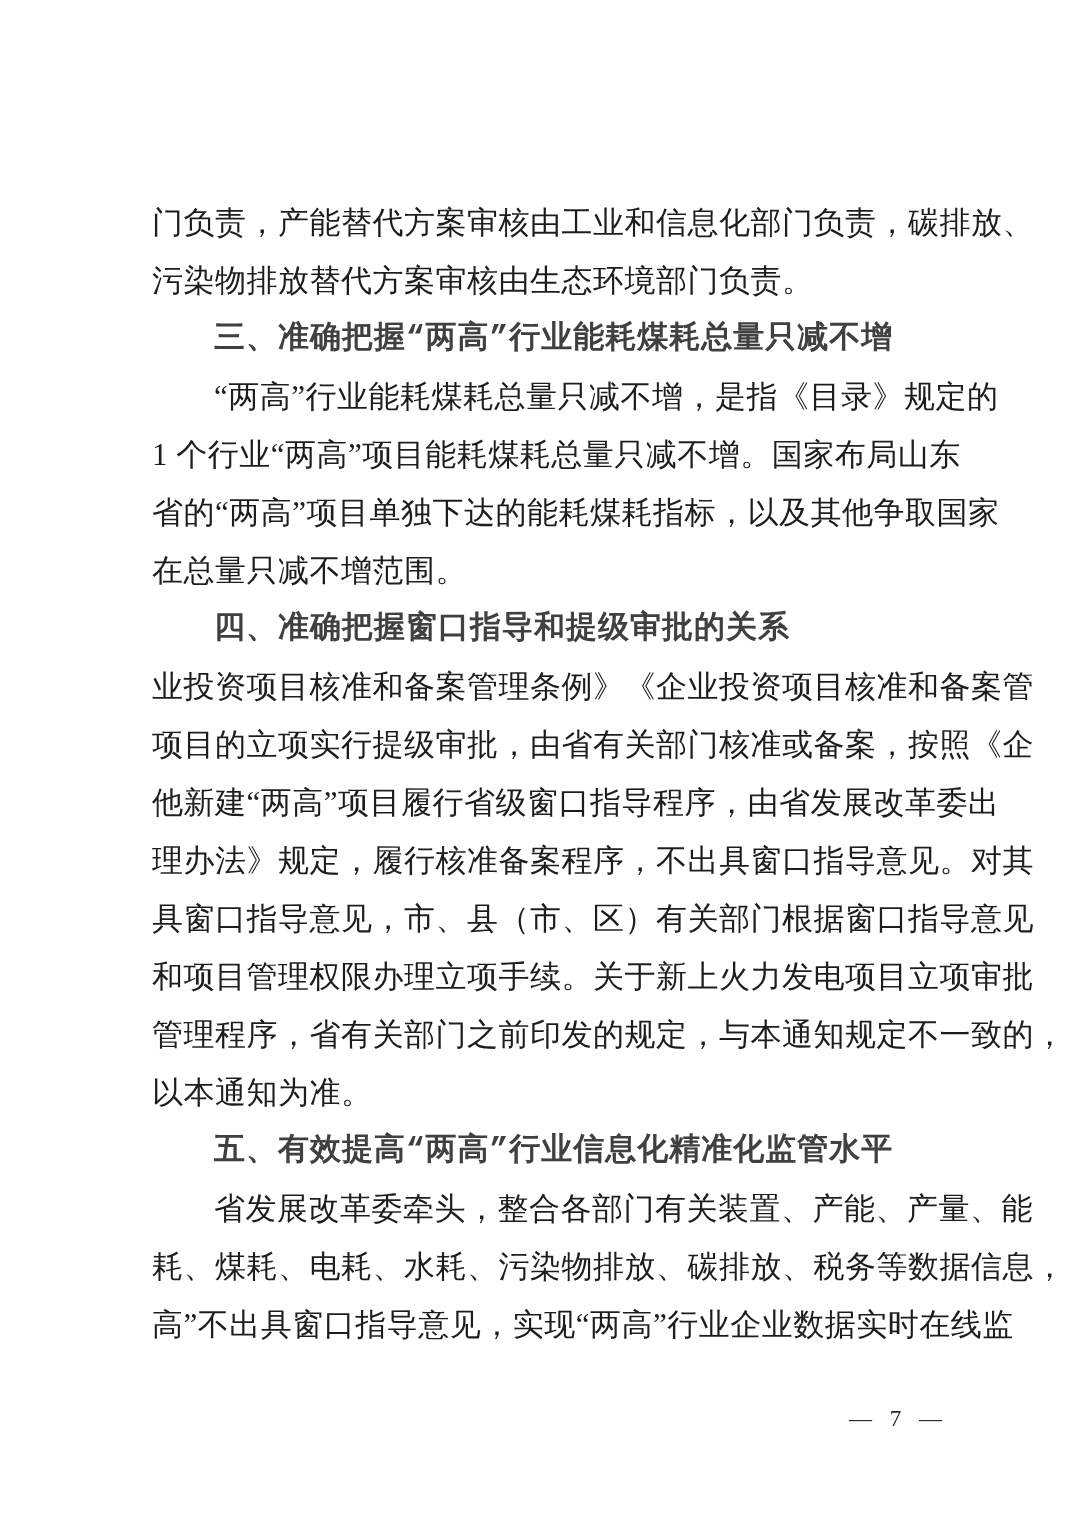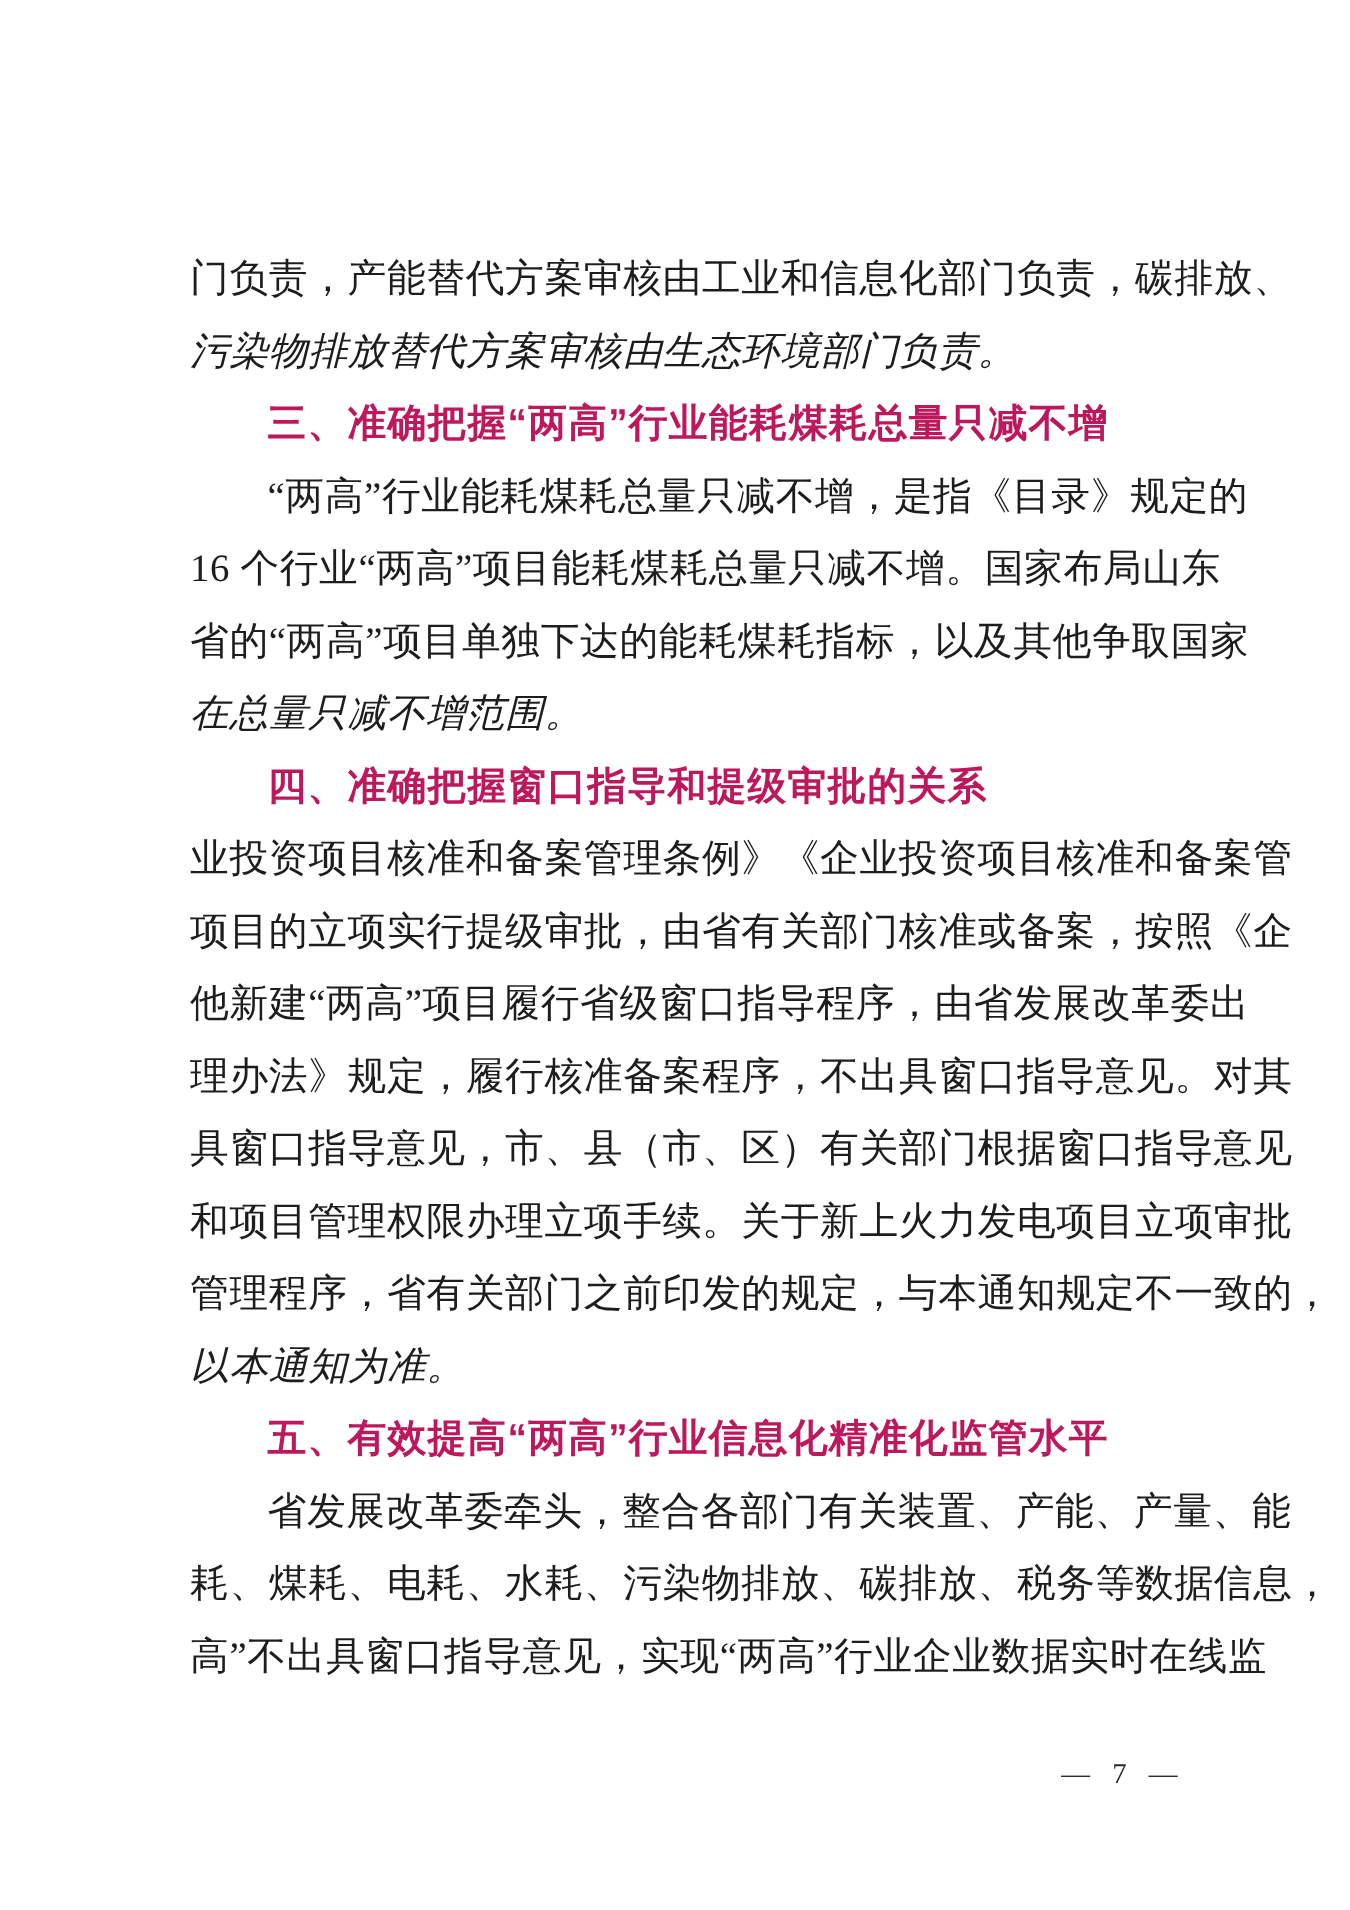--- a/index.html
+++ b/index.html
@@ -28,29 +28,28 @@
   }
   .line {
     text-align: justify;
     text-align-last: justify;
     white-space: nowrap;
     letter-spacing: 0.5px;
   }
   .line.last {
     text-align-last: left;
     white-space: normal;
-    font-style: italic;
   }
   .line.indent {
     text-indent: 62px;
   }
   .heading {
-    font-family: Liberation Sans, sans-serif;
+    font-family: Liberation Mono, monospace;
     font-weight: 700;
-    color: #be185d;
+    color: #404040;
     text-indent: 62px;
     letter-spacing: 1px;
   }
   .page-number {
     position: absolute;
     top: 1398px;
     right: 132px;
     font-size: 23px;
     letter-spacing: 6px;
     color: #2a2a2a;
@@ -59,21 +58,21 @@
 </style>
 </head>
 <body>
 
 <div class="page">
   <div class="doc-body">
       <div class="line">门负责，产能替代方案审核由工业和信息化部门负责，碳排放、</div>
       <div class="line last">污染物排放替代方案审核由生态环境部门负责。</div>
       <div class="heading">三、准确把握“两高”行业能耗煤耗总量只减不增</div>
       <div class="line indent">“两高”行业能耗煤耗总量只减不增，是指《目录》规定的</div>
-      <div class="line">16 个行业“两高”项目能耗煤耗总量只减不增。国家布局山东</div>
+      <div class="line">1 个行业“两高”项目能耗煤耗总量只减不增。国家布局山东</div>
       <div class="line">省的“两高”项目单独下达的能耗煤耗指标，以及其他争取国家</div>
       <div class="line last">在总量只减不增范围。</div>
       <div class="heading">四、准确把握窗口指导和提级审批的关系</div>
       <div class="line">业投资项目核准和备案管理条例》《企业投资项目核准和备案管</div>
       <div class="line">项目的立项实行提级审批，由省有关部门核准或备案，按照《企</div>
       <div class="line">他新建“两高”项目履行省级窗口指导程序，由省发展改革委出</div>
       <div class="line">理办法》规定，履行核准备案程序，不出具窗口指导意见。对其</div>
       <div class="line">具窗口指导意见，市、县（市、区）有关部门根据窗口指导意见</div>
       <div class="line">和项目管理权限办理立项手续。关于新上火力发电项目立项审批</div>
       <div class="line">管理程序，省有关部门之前印发的规定，与本通知规定不一致的，</div>

